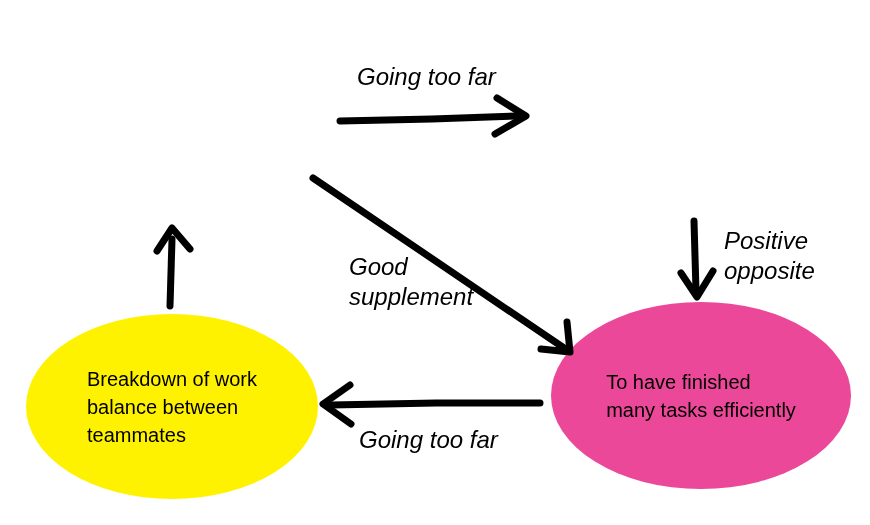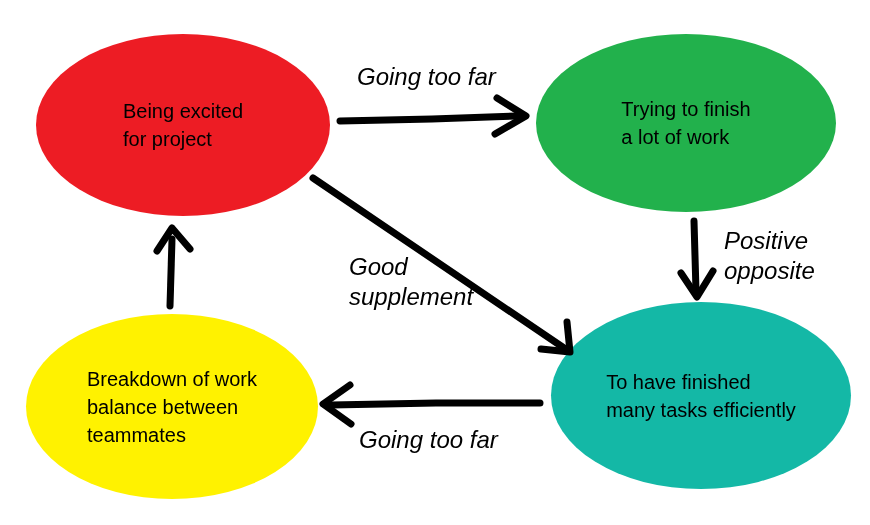--- a/index.html
+++ b/index.html
@@ -61,37 +61,29 @@
     stroke-width: 7;
     stroke-linecap: round;
     stroke-linejoin: round;
   }
 </style>
 </head>
 <body>
 
 <div id="canvas">
 
-  <div class="node" id="node-being-excited" style="background-color: rgb(237, 28, 36);">
-    <div class="node-text">Being excited
-for project</div>
-  </div>
 
-  <div class="node" id="node-trying-to-finish" style="background-color: rgb(34, 177, 76);">
-    <div class="node-text">Trying to finish
-a lot of work</div>
-  </div>
 
   <div class="node" id="node-breakdown-of-work" style="background-color: rgb(255, 242, 0);">
     <div class="node-text">Breakdown of work
 balance between
 teammates</div>
   </div>
 
-  <div class="node" id="node-finished-many-tasks" style="background-color: #14b8a6;">
+  <div class="node" id="node-finished-many-tasks" style="background-color: #ec4899;">
     <div class="node-text">To have finished
 many tasks efficiently</div>
   </div>
 
   <svg id="arrow-layer" width="870" height="525" viewBox="0 0 870 525">
 
     <g>
       <path class="arrow" d="M 340 121 L 432 119 L 517 116"></path>
       <path class="arrow" d="M 497 98 L 526 116 L 495 134"></path>
     </g>

